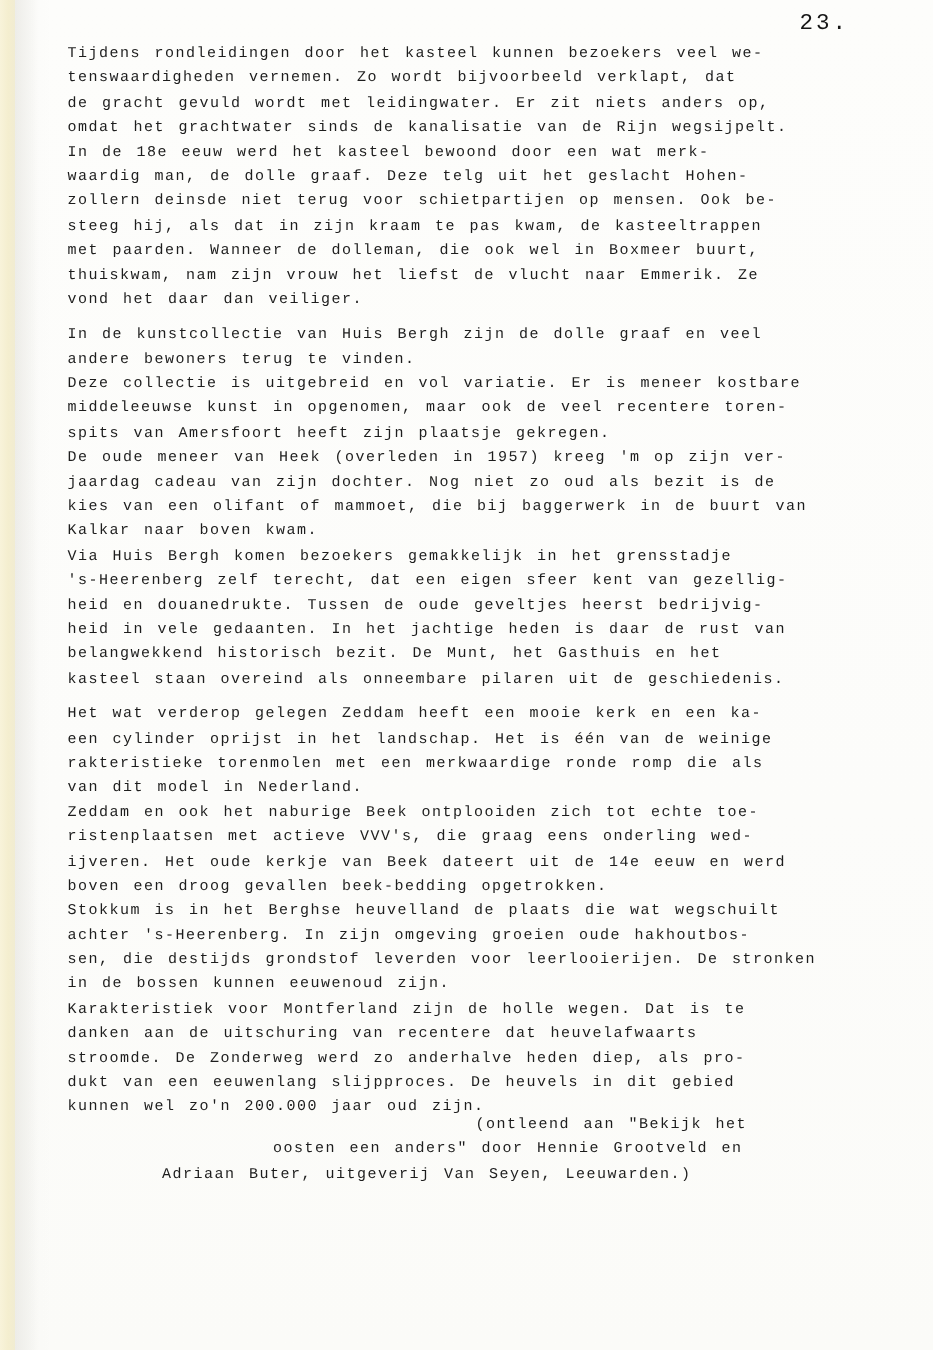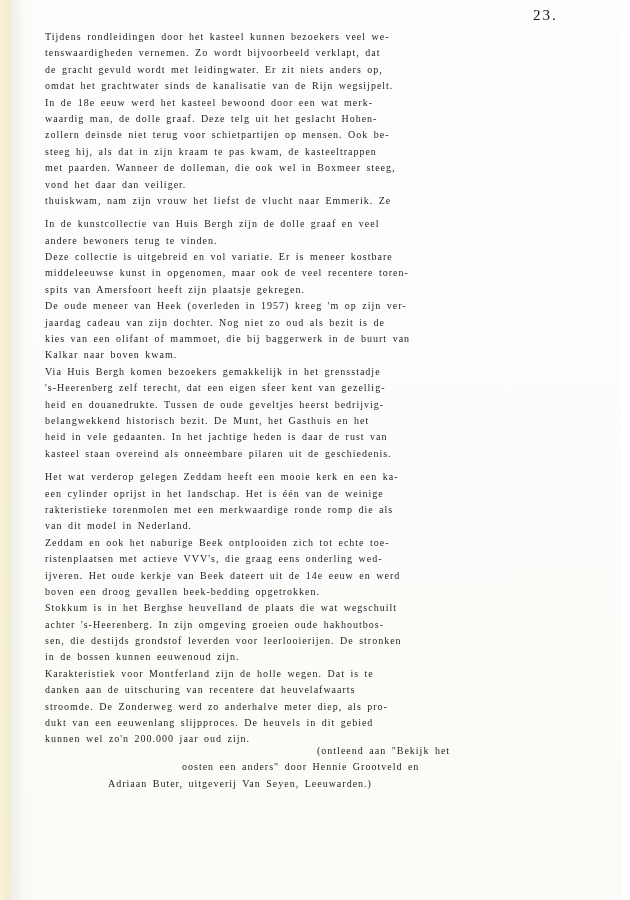--- a/index.html
+++ b/index.html
@@ -4,21 +4,21 @@
 <style>
   html, body { margin: 0; padding: 0; background: #ffffff; }
   .page {
     position: relative;
     width: 622px;
     height: 900px;
     overflow: hidden;
     background:
       linear-gradient(90deg, rgba(0,0,0,0.015) 0%, rgba(0,0,0,0) 6%),
       linear-gradient(180deg, #fdfdfb 0%, #fcfcfa 60%, #fbfbf8 100%);
-    font-family: Liberation Serif, serif;
+    font-family: Liberation Mono, monospace;
     color: #1d1d1d;
   }
   .edge-yellow {
     position: absolute; left: 0; top: 0;
     width: 10px; height: 100%;
     background: linear-gradient(90deg, #f8f3da 0%, #f4eecf 55%, #f1ecd2 100%);
   }
   .edge-shadow {
     position: absolute; left: 10px; top: 0;
     width: 16px; height: 100%;
@@ -65,57 +65,57 @@
     <div id="paragraphs">
         <div class="paragraph">
           <div class="line">Tijdens rondleidingen door het kasteel kunnen bezoekers veel we-</div>
           <div class="line">tenswaardigheden vernemen. Zo wordt bijvoorbeeld verklapt, dat</div>
           <div class="line">de gracht gevuld wordt met leidingwater. Er zit niets anders op,</div>
           <div class="line">omdat het grachtwater sinds de kanalisatie van de Rijn wegsijpelt.</div>
           <div class="line">In de 18e eeuw werd het kasteel bewoond door een wat merk-</div>
           <div class="line">waardig man, de dolle graaf. Deze telg uit het geslacht Hohen-</div>
           <div class="line">zollern deinsde niet terug voor schietpartijen op mensen. Ook be-</div>
           <div class="line">steeg hij, als dat in zijn kraam te pas kwam, de kasteeltrappen</div>
-          <div class="line">met paarden. Wanneer de dolleman, die ook wel in Boxmeer steeg,</div>
+          <div class="line">met paarden. Wanneer de dolleman, die ook wel in Boxmeer buurt,</div>
+          <div class="line">thuiskwam, nam zijn vrouw het liefst de vlucht naar Emmerik. Ze</div>
           <div class="line">vond het daar dan veiliger.</div>
-          <div class="line">thuiskwam, nam zijn vrouw het liefst de vlucht naar Emmerik. Ze</div>
         </div>
         <div class="paragraph">
           <div class="line">In de kunstcollectie van Huis Bergh zijn de dolle graaf en veel</div>
           <div class="line">andere bewoners terug te vinden.</div>
           <div class="line">Deze collectie is uitgebreid en vol variatie. Er is meneer kostbare</div>
           <div class="line">middeleeuwse kunst in opgenomen, maar ook de veel recentere toren-</div>
           <div class="line">spits van Amersfoort heeft zijn plaatsje gekregen.</div>
           <div class="line">De oude meneer van Heek (overleden in 1957) kreeg 'm op zijn ver-</div>
           <div class="line">jaardag cadeau van zijn dochter. Nog niet zo oud als bezit is de</div>
           <div class="line">kies van een olifant of mammoet, die bij baggerwerk in de buurt van</div>
           <div class="line">Kalkar naar boven kwam.</div>
           <div class="line">Via Huis Bergh komen bezoekers gemakkelijk in het grensstadje</div>
           <div class="line">'s-Heerenberg zelf terecht, dat een eigen sfeer kent van gezellig-</div>
           <div class="line">heid en douanedrukte. Tussen de oude geveltjes heerst bedrijvig-</div>
+          <div class="line">heid in vele gedaanten. In het jachtige heden is daar de rust van</div>
           <div class="line">belangwekkend historisch bezit. De Munt, het Gasthuis en het</div>
-          <div class="line">heid in vele gedaanten. In het jachtige heden is daar de rust van</div>
           <div class="line">kasteel staan overeind als onneembare pilaren uit de geschiedenis.</div>
         </div>
         <div class="paragraph">
           <div class="line">Het wat verderop gelegen Zeddam heeft een mooie kerk en een ka-</div>
           <div class="line">een cylinder oprijst in het landschap. Het is één van de weinige</div>
           <div class="line">rakteristieke torenmolen met een merkwaardige ronde romp die als</div>
           <div class="line">van dit model in Nederland.</div>
           <div class="line">Zeddam en ook het naburige Beek ontplooiden zich tot echte toe-</div>
           <div class="line">ristenplaatsen met actieve VVV's, die graag eens onderling wed-</div>
           <div class="line">ijveren. Het oude kerkje van Beek dateert uit de 14e eeuw en werd</div>
           <div class="line">boven een droog gevallen beek-bedding opgetrokken.</div>
           <div class="line">Stokkum is in het Berghse heuvelland de plaats die wat wegschuilt</div>
           <div class="line">achter 's-Heerenberg. In zijn omgeving groeien oude hakhoutbos-</div>
           <div class="line">sen, die destijds grondstof leverden voor leerlooierijen. De stronken</div>
           <div class="line">in de bossen kunnen eeuwenoud zijn.</div>
           <div class="line">Karakteristiek voor Montferland zijn de holle wegen. Dat is te</div>
           <div class="line">danken aan de uitschuring van recentere dat heuvelafwaarts</div>
-          <div class="line">stroomde. De Zonderweg werd zo anderhalve meter diep, als pro-</div>
+          <div class="line">stroomde. De Zonderweg werd zo anderhalve heden diep, als pro-</div>
           <div class="line">dukt van een eeuwenlang slijpproces. De heuvels in dit gebied</div>
           <div class="line">kunnen wel zo'n 200.000 jaar oud zijn.</div>
         </div>
       </div>
     <div id="attribution" class="attribution">
         <div class="line">(ontleend aan "Bekijk het</div>
         <div class="line">oosten een anders" door Hennie Grootveld en</div>
         <div class="line">Adriaan Buter, uitgeverij Van Seyen, Leeuwarden.)</div>
       </div>
   </div>

